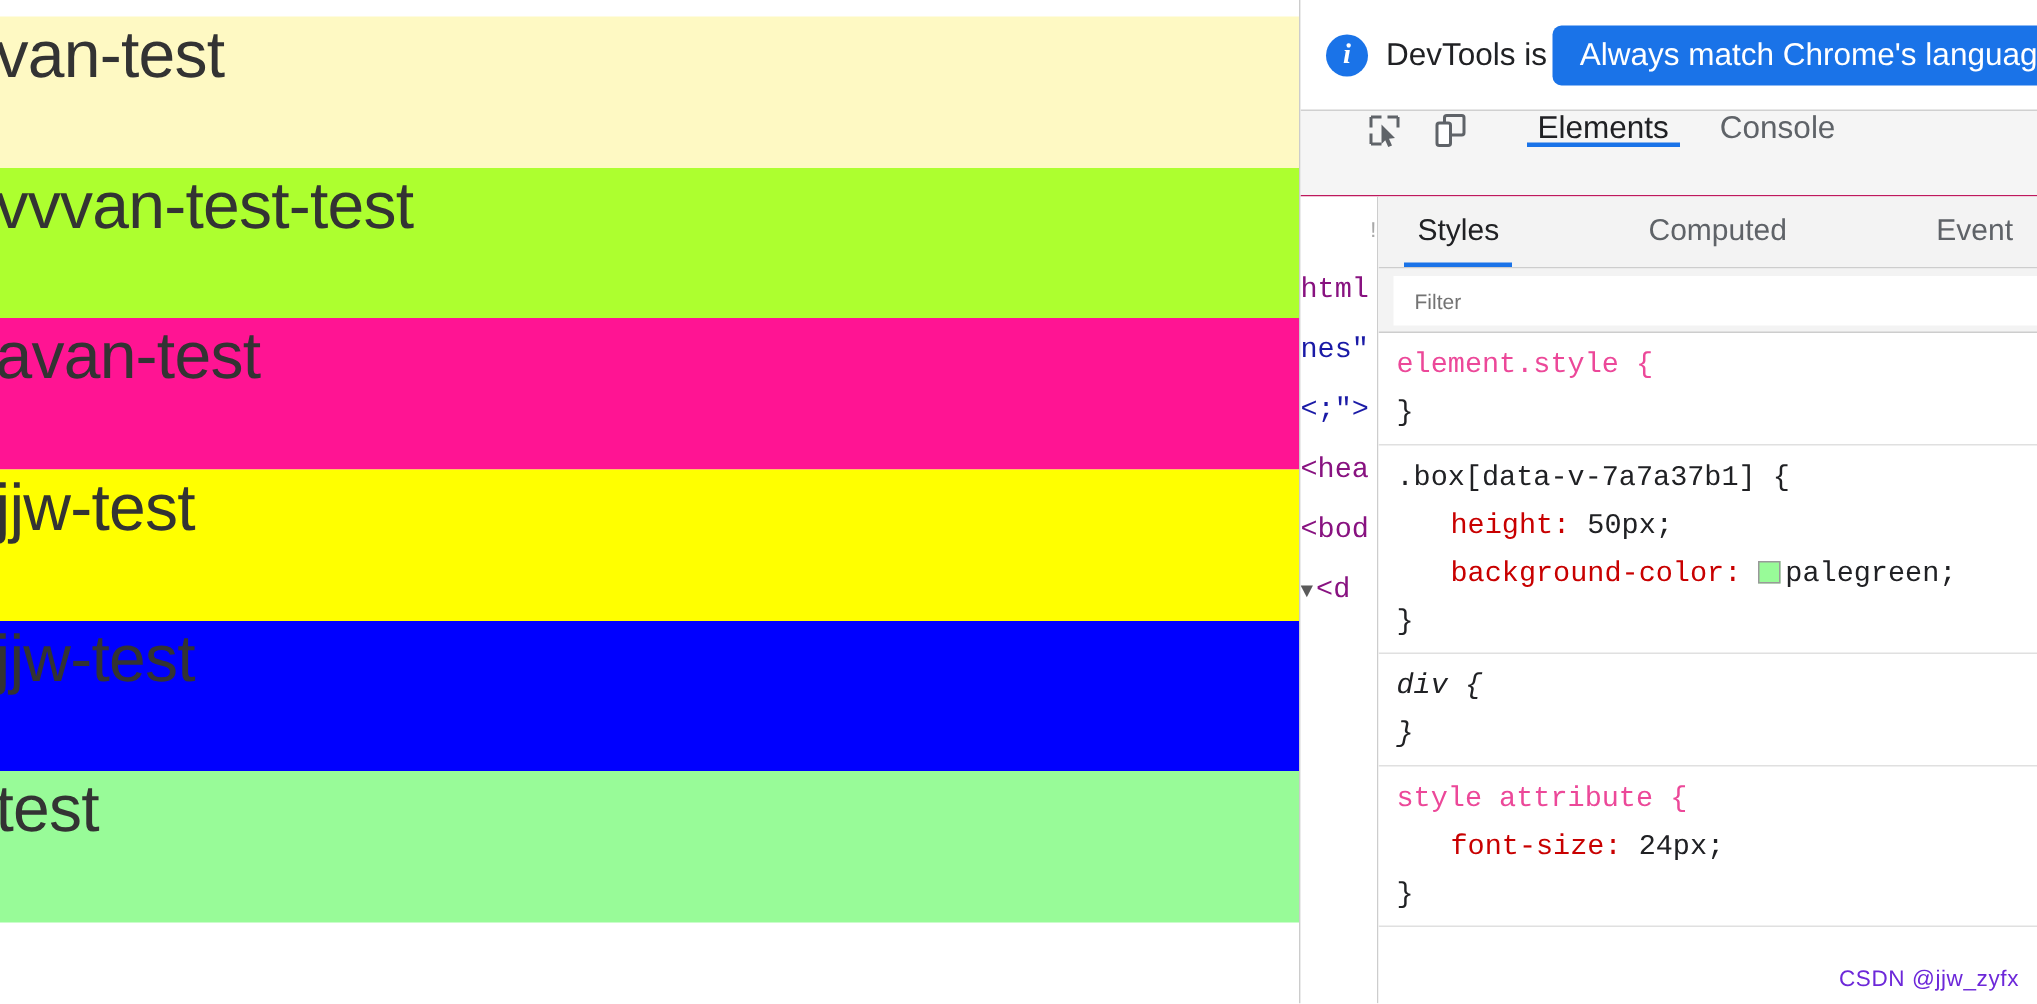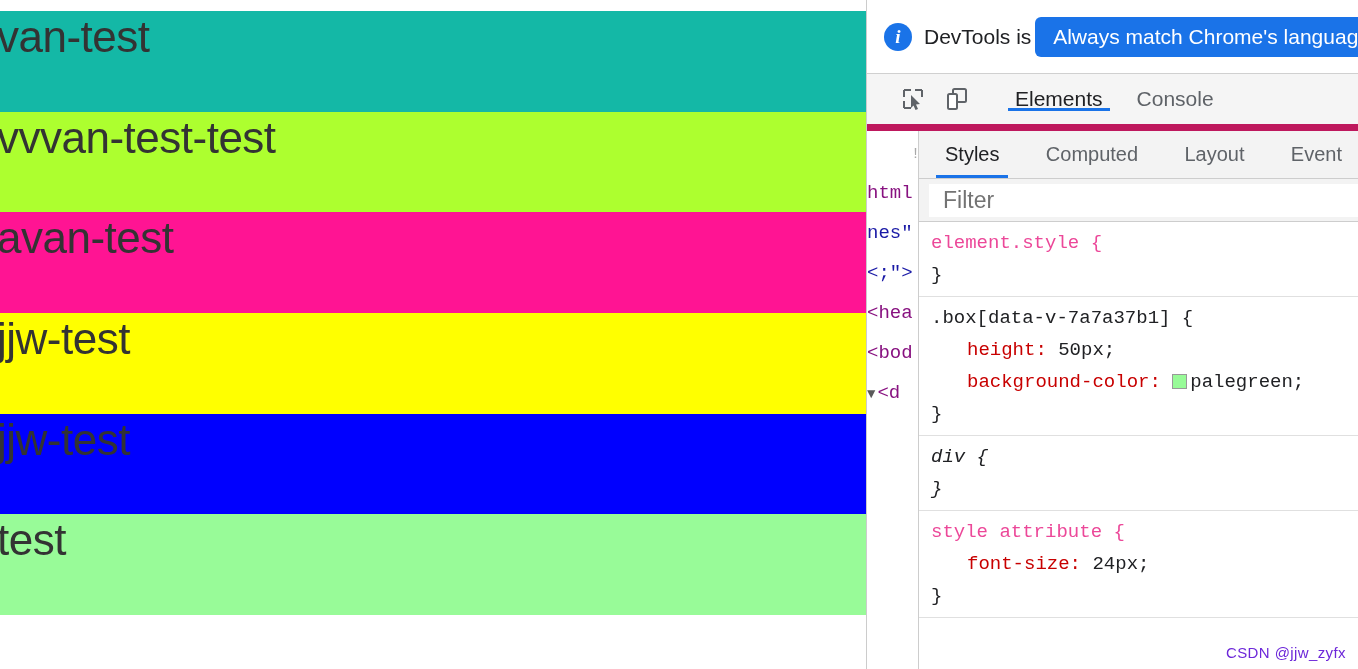--- a/index.html
+++ b/index.html
@@ -84,24 +84,24 @@
     font-family: "Liberation Sans", sans-serif;
     padding: 0 18px;
     white-space: nowrap;
     cursor: pointer;
   }
 
   
   #toolbar {
     height: 57px;
     background: #f5f5f5;
-    border-bottom: 7px solid #be185d;
+    border-bottom: 1px solid #be185d;
     display: flex;
-    align-items: center;
-    padding-left: 24px;
+    align-items: flex-start;
+    padding-left: 34px;
   }
   .tool-btn {
     width: 44px;
     display: flex; align-items: center; justify-content: center;
     cursor: pointer;
   }
   .tb-sep {
     width: 1px; background: #c8c8c8;
     margin: 14px 10px 14px 8px;
     flex: 0 0 1px;
@@ -188,21 +188,21 @@
     background: #f3f3f3;
     border-bottom: 1px solid #cdcdcd;
     padding: 5px 0 5px 10px;
   }
   #filter-input {
     width: 100%;
     height: 33px;
     border: none;
     background: #ffffff;
     outline: none;
-    font-size: 23px;
+    font-size: 14px;
     font-family: "Liberation Sans", sans-serif;
     color: #15803d;
     padding-left: 14px;
   }
   #filter-input::placeholder { color: #737373; }
 
   
   #rules {
     font-family: "Liberation Mono", monospace;
     font-size: 19px;
@@ -244,21 +244,21 @@
     letter-spacing: 0.4px;
   }
 </style>
 </head>
 <body>
 
 <div id="app">
 
   <div id="viewport">
     <div id="box-list">
-        <div class="box" style="background: #14b8a6;">
+        <div class="box" style="background: #fef9c3;">
           <span class="box-label" style="color: rgb(51, 51, 51);">van-test</span>
         </div>
         <div class="box" style="background: rgb(173, 255, 47);">
           <span class="box-label" style="color: rgb(51, 51, 51);">vvvan-test-test</span>
         </div>
         <div class="box" style="background: rgb(255, 20, 147);">
           <span class="box-label" style="color: rgb(51, 51, 51);">avan-test</span>
         </div>
         <div class="box" style="background: rgb(255, 255, 0);">
           <span class="box-label" style="color: rgb(51, 51, 51);">jjw-test</span>
@@ -315,23 +315,20 @@
         </div>
 
       <div id="styles-pane">
 
         <div id="styles-tabs">
           <div class="sub-tab active">
             <span>Styles</span>
           </div>
           <div class="sub-tab">
             <span>Computed</span>
-          </div>
-          <div class="sub-tab">
-            <span>Layout</span>
           </div>
           <div class="sub-tab">
             <span>Event</span>
           </div>
         </div>
 
         <div id="filter-row">
           <input id="filter-input" type="text" placeholder="Filter" style="">
         </div>
 

